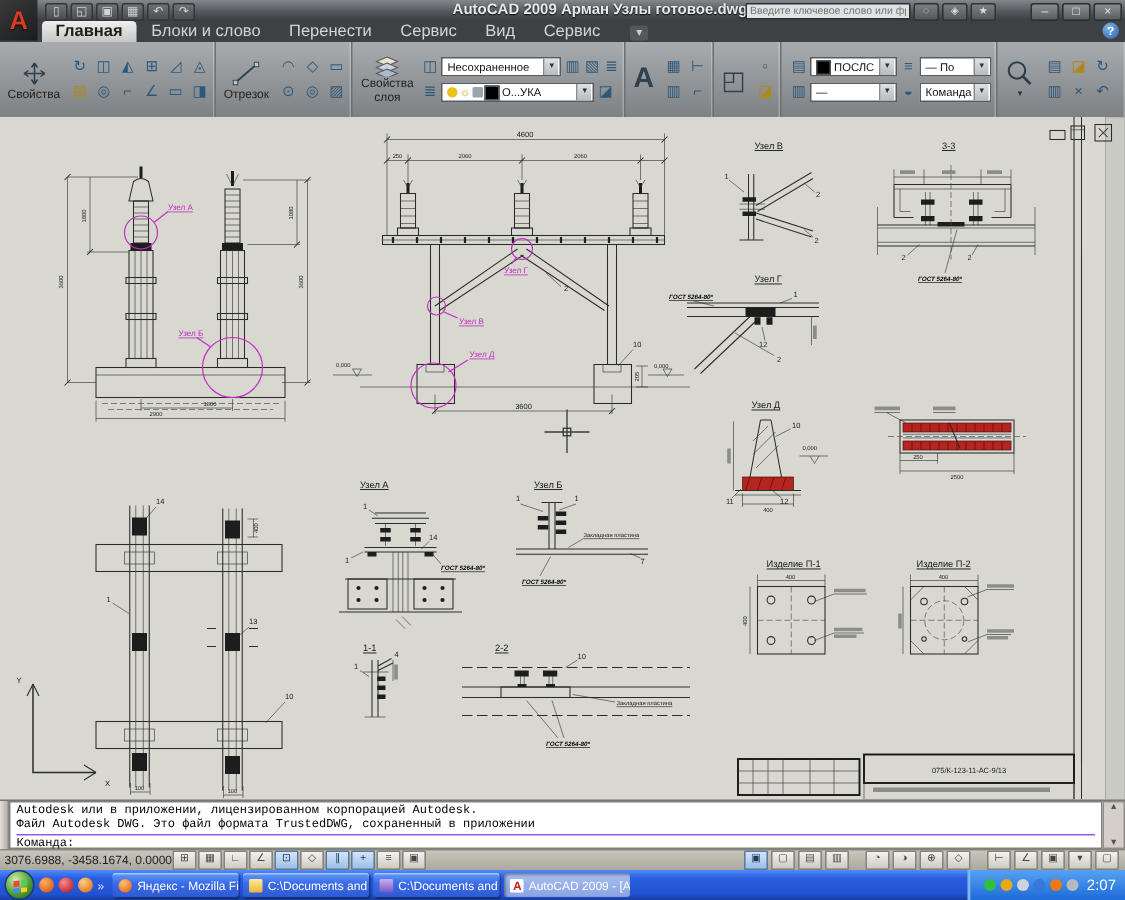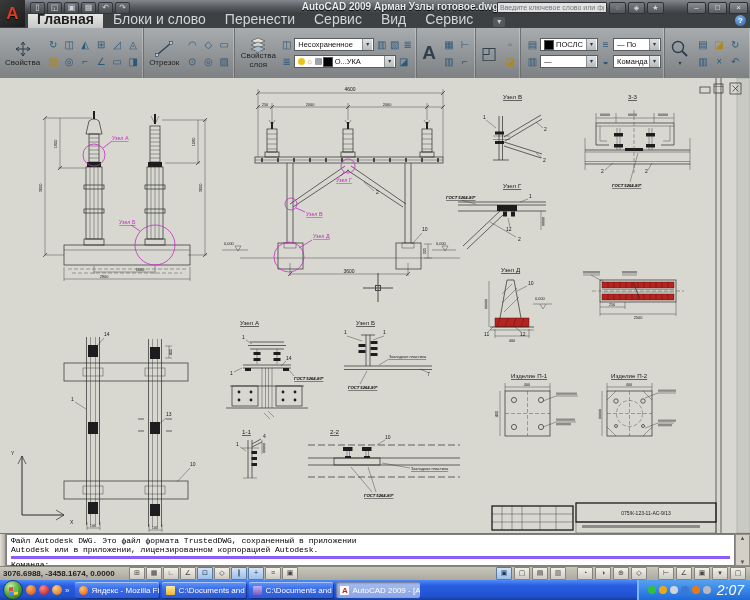--- a/index.html
+++ b/index.html
@@ -20,21 +20,21 @@
   .search input{width:104px;height:9px;font-size:7px;border:1px solid #2d2f31;background:#dfe1e2;
     color:#777;padding:0 2px;border-radius:1px;font-family:"Liberation Sans",sans-serif;}
   .ic-btn{width:15px;height:10px;background:linear-gradient(#7a7e82,#54575a);border:1px solid #303234;
     border-radius:2px;color:#d8dadc;font-size:7px;line-height:10px;text-align:center;}
   .winbtns{position:absolute;right:2px;top:1.5px;display:flex;gap:2px;}
   .winbtns .wb{width:17px;height:10px;background:linear-gradient(#8a8e92,#5a5d60);border:1px solid #2e3032;
     border-radius:2px;color:#e8e8e8;font-size:8px;line-height:9px;text-align:center;}
   
   .tabrow{position:absolute;top:14px;left:0;width:750px;height:14px;background:#3e4144;display:flex;
     align-items:flex-end;padding-left:28px;box-sizing:border-box;gap:1px;z-index:10;}
-  .rtab{font-size:14px;color:#d2d5d8;padding:1px 9px 1px 9px;white-space:nowrap;}
+  .rtab{font-size:11px;color:#d2d5d8;padding:1px 9px 1px 9px;white-space:nowrap;}
   .rtab.active{background:linear-gradient(#efefed,#c7c8c6);color:#1e1e1e;border-radius:3px 3px 0 0;font-weight:bold;}
   .tab-extra{font-size:8px;color:#c8cacc;background:#55585b;border-radius:2px;padding:0 4px;margin-left:10px;height:10px;line-height:10px;margin-bottom:1px;}
   .help-btn{position:absolute;right:4px;top:15px;width:11px;height:11px;border-radius:50%;
     background:radial-gradient(circle at 35% 30%,#7db4e8,#2a5ea8);color:#fff;font-size:8px;line-height:11px;
     text-align:center;font-weight:bold;z-index:25;}
   
   .ribbon{position:absolute;top:28px;left:0;width:750px;height:50px;
     background:linear-gradient(#a9acae,#8b8e91 70%,#7e8184);display:flex;z-index:5;}
   .panel{position:relative;display:flex;align-items:center;padding:2px 3px;box-sizing:border-box;
     border-right:1px solid #6d7073;box-shadow:inset -1px 0 0 rgba(255,255,255,.25);}
@@ -67,28 +67,28 @@
   .blk{fill:#1d1d1d;stroke:none;}
   .mg{stroke:#c32cc3;stroke-width:.8;fill:none;}
   .redf{fill:#b42420;stroke:#5e100c;stroke-width:.5;}
   .smudge{fill:#8d8d88;}
   
   .cmd{position:absolute;top:533px;left:0;width:750px;height:33px;background:#d4d0c8;
     border-top:1px solid #777;display:flex;box-sizing:border-box;}
   .cmd-grip{width:5px;background:linear-gradient(90deg,#e4e0d8,#b4b0a8);border-right:1px solid #8a8a82;}
   .cmd-text{flex:1;background:#fff;border:1px solid #808080;margin:0;color:#000;
     font-family:"Liberation Mono","DejaVu Sans Mono",monospace;font-size:8px;line-height:9px;padding:1px 4px;}
-  .cmd-prompt{border-top:3px solid #8b5cf6;margin-top:2px;padding-top:1px;}
+  .cmd-prompt{border-top:1px solid #8b5cf6;margin-top:2px;padding-top:1px;}
   .cmd-scroll{width:13px;background:#d4d0c8;border:1px solid #938f87;display:flex;flex-direction:column;
     justify-content:space-between;align-items:center;font-size:6px;color:#555;}
   
   .statusbar{position:absolute;top:566px;left:0;width:750px;height:14px;
     background:linear-gradient(#c9c6bb,#aba89d);border-top:1px solid #85857b;display:flex;
     align-items:center;font-size:8px;color:#1c1c1c;box-sizing:border-box;padding:0 3px;z-index:5;}
-  .coords{width:126px;white-space:nowrap;font-weight:bold;}
+  .coords{width:112px;white-space:nowrap;}
   .stbtn{width:14px;height:11px;border:1px solid #84847c;border-radius:1px;margin-right:1px;
     background:linear-gradient(#f2f1ec,#cdcac0);font-size:7px;line-height:10px;text-align:center;color:#454545;}
   .stbtn.on{background:linear-gradient(#d4e4f8,#9cbfe8);border-color:#5a7aa0;color:#203a58;}
   .stright{margin-left:auto;display:flex;align-items:center;gap:1px;}
   
   .taskbar{position:absolute;top:580px;left:0;width:750px;height:20px;
     background:linear-gradient(#4f8bf8 0%,#2a5de0 28%,#2152d2 80%,#173f9e 100%);display:flex;
     align-items:center;z-index:40;}
   .orb{width:20px;height:20px;border-radius:50%;margin:0 3px;position:relative;flex:0 0 20px;
     background:radial-gradient(circle at 36% 30%,#cdeea8,#4f9c34 55%,#226018);border:1px solid #123a7a;box-sizing:border-box;}
@@ -100,21 +100,21 @@
   .chev{color:#dfe8ff;font-size:8px;}
   .tbtn{height:16px;width:84px;border-radius:2px;margin-right:3px;flex:0 0 84px;
     background:linear-gradient(#639af8,#3a6ae8 45%,#2e5bd4);box-shadow:inset 0 1px 0 rgba(255,255,255,.45),1px 1px 1px rgba(0,0,0,.35);
     color:#fff;font-size:8px;display:flex;align-items:center;gap:3px;padding:0 4px;box-sizing:border-box;
     white-space:nowrap;overflow:hidden;}
   .tbtn.active{background:linear-gradient(#a8bdf0,#8aa4e4);box-shadow:inset 1px 1px 2px rgba(0,0,0,.4);}
   .tbi{width:9px;height:9px;flex:0 0 9px;border-radius:1px;}
   .tray{margin-left:auto;height:20px;display:flex;align-items:center;gap:3px;padding:0 6px 0 9px;
     background:linear-gradient(#55a2f2,#1e6ad8);border-left:2px solid #79b8f8;}
   .trayi{width:8px;height:8px;border-radius:50%;}
-  .clock{color:#fff;font-size:14px;margin-left:3px;font-style:italic;}
+  .clock{color:#fff;font-size:10px;margin-left:3px;}
   .watermark{position:absolute;right:1px;bottom:2px;z-index:60;font-weight:bold;font-size:29px;
     letter-spacing:-1px;color:rgba(200,200,200,.82);
     text-shadow:1px 1px 0 rgba(80,80,80,.55),-1px -1px 0 rgba(255,255,255,.45);pointer-events:none;}
   .lbl2{width:36px;}
 </style>
 </head>
 <body>
 
 <div id="screen">
 
@@ -700,22 +700,22 @@
       <path class="lt" d="M410,390 L382,385"></path>
       <text class="dg" x="364" y="419">ГОСТ 5264-80*</text>
       <path class="lt" d="M372,414 L351,389 M376,414 L368,389"></path>
     </g>
   </svg>
   </div>
 
   <div class="cmd">
     <div class="cmd-grip"></div>
     <div class="cmd-text">
+      <div>Autodesk или в приложении, лицензированном корпорацией Autodesk.</div>
       <div>Файл Autodesk DWG. Это файл формата TrustedDWG, сохраненный в приложении</div>
-      <div>Autodesk или в приложении, лицензированном корпорацией Autodesk.</div>
       <div class="cmd-prompt">Команда:</div>
     </div>
     <div class="cmd-scroll">
       <span>▲</span>
       <span>▼</span>
     </div>
   </div>
 
   <div class="statusbar">
     <span class="coords">3076.6988, -3458.1674, 0.0000</span>

